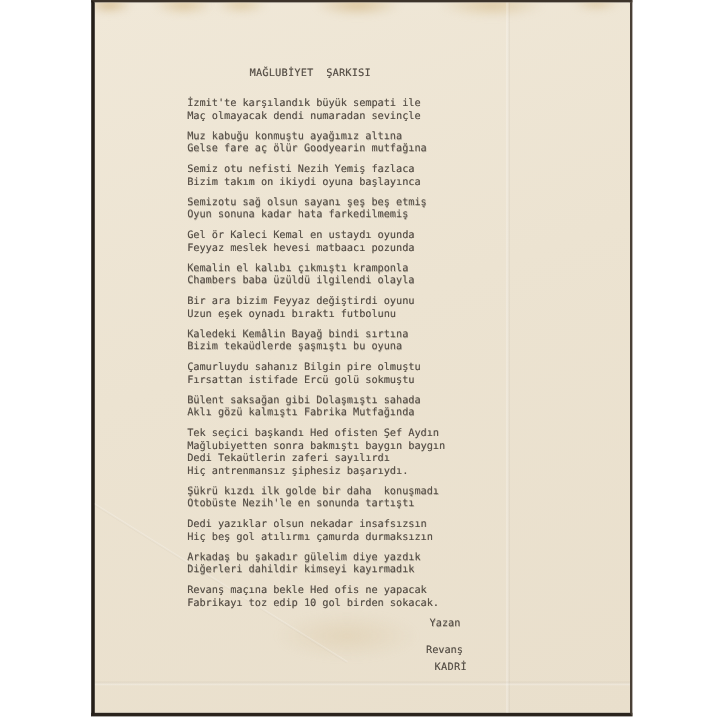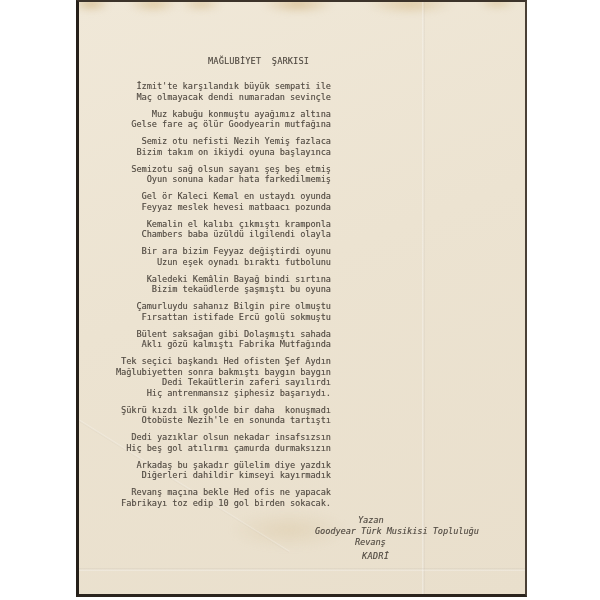--- a/index.html
+++ b/index.html
@@ -67,41 +67,39 @@
     width: 260px; height: 2px;
     background: linear-gradient(to bottom, rgba(255,255,255,0.3), rgba(120,100,70,0.06));
     transform: rotate(32deg);
     pointer-events: none;
   }
   
   .ink {
     color: #544d45;
     text-shadow: 0.3px 0.3px 0.4px rgba(84,77,69,0.45);
     white-space: pre;
-    text-align: right;
   }
   .title {
     position: absolute;
     left: 129px;
     top: 54px;
     font-size: 8.5px;
     letter-spacing: 0.2px;
   }
   .poem {
     position: absolute;
     left: 37px;
     top: 79px;
     font-size: 8.5px;
     line-height: 10.5px;
   }
-  .stanza { margin-bottom: 6.5px; }
+  .stanza { margin-bottom: 6.5px; margin-left: 40px; }
   .sig {
     position: absolute;
     font-size: 8.5px;
-    font-style: italic;
   }
   .sig-yazan   { left: 279px; top: 513px; }
   .sig-org     { left: 236px; top: 524px; }
   .sig-role    { left: 276px; top: 535px; }
   .sig-name    { left: 283px; top: 549px; letter-spacing: 0.3px; }
 </style>
 </head>
 <body>
 
 <div class="stage">
@@ -115,17 +113,16 @@
     <div class="stain s7"></div>
     <div class="crease-v"></div>
     <div class="crease-h"></div>
     <div class="crease-d"></div>
 
     <div class="title ink">MAĞLUBİYET  ŞARKISI</div>
 
     <div class="poem ink"><div class="stanza"><div class="line">İzmit'te karşılandık büyük sempati ile</div><div class="line">Maç olmayacak dendi numaradan sevinçle</div></div><div class="stanza"><div class="line">Muz kabuğu konmuştu ayağımız altına</div><div class="line">Gelse fare aç ölür Goodyearin mutfağına</div></div><div class="stanza"><div class="line">Semiz otu nefisti Nezih Yemiş fazlaca</div><div class="line">Bizim takım on ikiydi oyuna başlayınca</div></div><div class="stanza"><div class="line">Semizotu sağ olsun sayanı şeş beş etmiş</div><div class="line">Oyun sonuna kadar hata farkedilmemiş</div></div><div class="stanza"><div class="line">Gel ör Kaleci Kemal en ustaydı oyunda</div><div class="line">Feyyaz meslek hevesi matbaacı pozunda</div></div><div class="stanza"><div class="line">Kemalin el kalıbı çıkmıştı kramponla</div><div class="line">Chambers baba üzüldü ilgilendi olayla</div></div><div class="stanza"><div class="line">Bir ara bizim Feyyaz değiştirdi oyunu</div><div class="line">Uzun eşek oynadı bıraktı futbolunu</div></div><div class="stanza"><div class="line">Kaledeki Kemâlin Bayağ bindi sırtına</div><div class="line">Bizim tekaüdlerde şaşmıştı bu oyuna</div></div><div class="stanza"><div class="line">Çamurluydu sahanız Bilgin pire olmuştu</div><div class="line">Fırsattan istifade Ercü golü sokmuştu</div></div><div class="stanza"><div class="line">Bülent saksağan gibi Dolaşmıştı sahada</div><div class="line">Aklı gözü kalmıştı Fabrika Mutfağında</div></div><div class="stanza"><div class="line">Tek seçici başkandı Hed ofisten Şef Aydın</div><div class="line">Mağlubiyetten sonra bakmıştı baygın baygın</div><div class="line">Dedi Tekaütlerin zaferi sayılırdı</div><div class="line">Hiç antrenmansız şiphesiz başarıydı.</div></div><div class="stanza"><div class="line">Şükrü kızdı ilk golde bir daha  konuşmadı</div><div class="line">Otobüste Nezih'le en sonunda tartıştı</div></div><div class="stanza"><div class="line">Dedi yazıklar olsun nekadar insafsızsın</div><div class="line">Hiç beş gol atılırmı çamurda durmaksızın</div></div><div class="stanza"><div class="line">Arkadaş bu şakadır gülelim diye yazdık</div><div class="line">Diğerleri dahildir kimseyi kayırmadık</div></div><div class="stanza"><div class="line">Revanş maçına bekle Hed ofis ne yapacak</div><div class="line">Fabrikayı toz edip 10 gol birden sokacak.</div></div></div>
 
     <div class="sig sig-yazan ink">Yazan</div>
-    <div class="sig sig-org ink">Goodyear Türk Musikisi Topluluğu</div>
     <div class="sig sig-role ink">Revanş</div>
     <div class="sig sig-name ink">KADRİ</div>
   </div>
 </div>
 
 </body></html>

